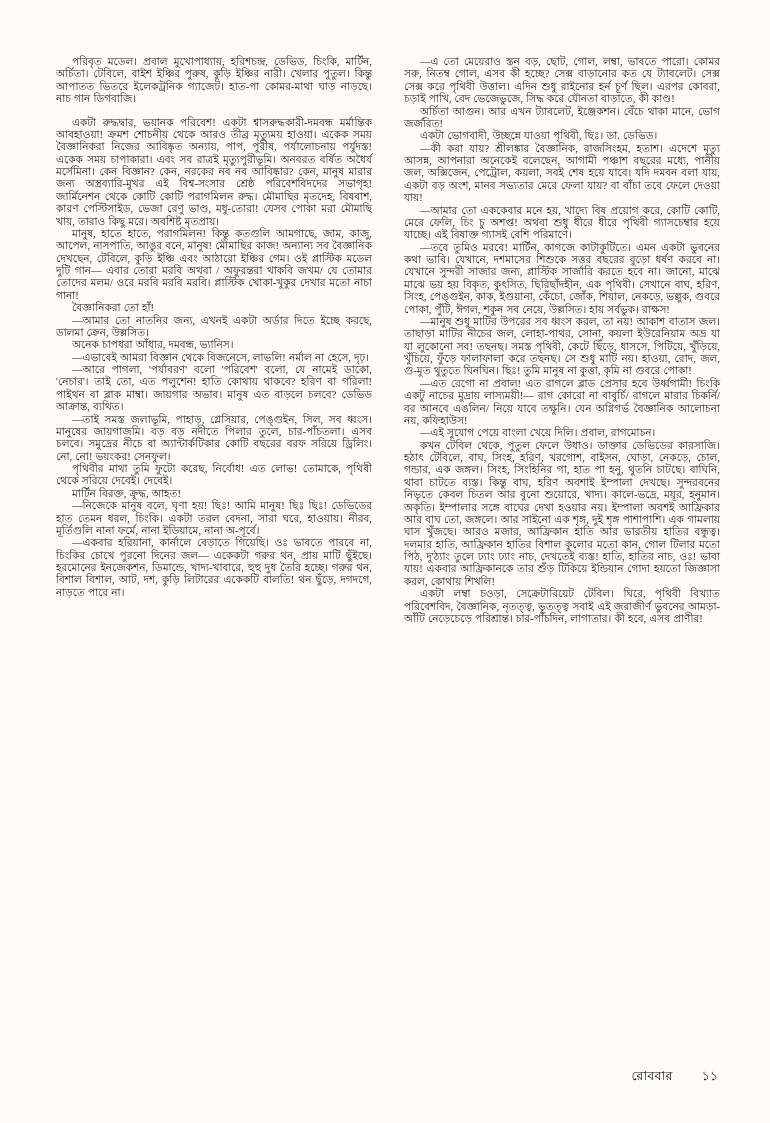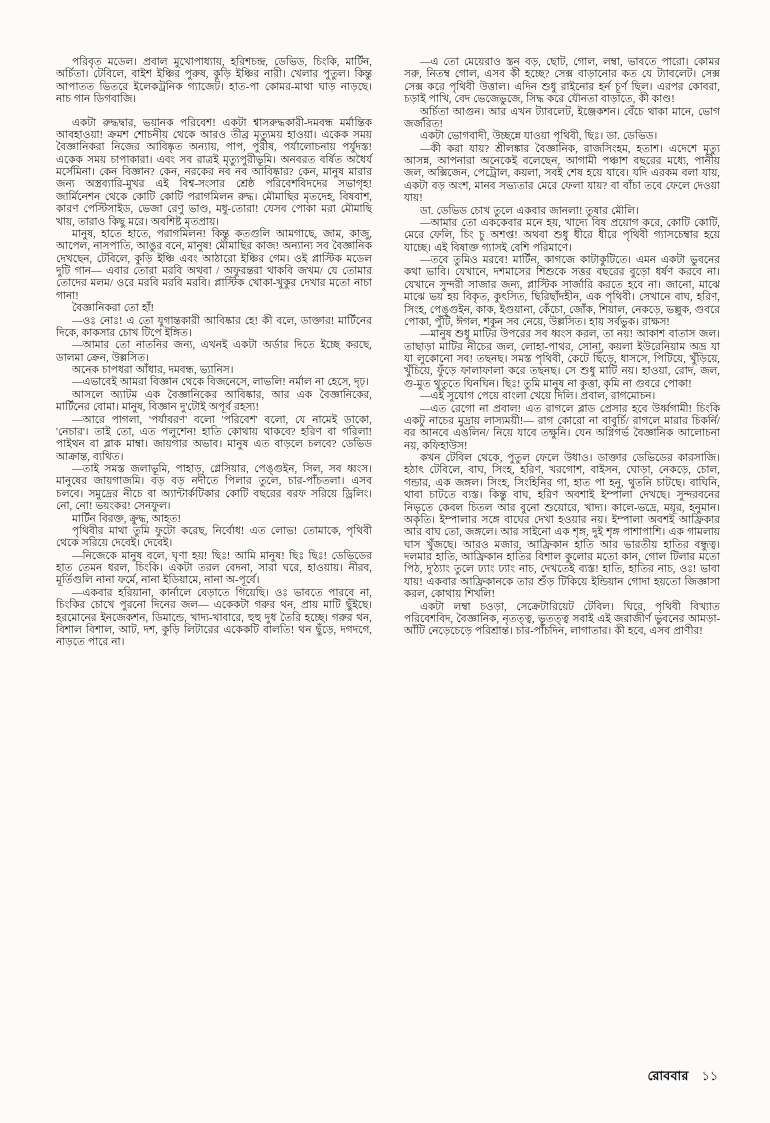--- a/index.html
+++ b/index.html
@@ -41,60 +41,56 @@
   }
   .footer {
     position: absolute;
     right: 52px;
     bottom: 36px;
     font-size: 12.5px;
     color: #111;
   }
   .footer .mag {
     letter-spacing: 0.3px;
-    font-weight: bold;
   }
   .footer .num {
-    margin-left: 10px;
+    margin-left: 26px;
   }
 </style>
 </head>
 <body>
 
 <div class="page">
   <div class="columns">
     <div class="col">
         <p>পরিবৃত মডেল। প্রবাল মুখোপাধ্যায়, হরিশচন্দ্র, ডেভিড, চিংকি, মার্টিন, অর্চিতা। টেবিলে, বাইশ ইঞ্চির পুরুষ, কুড়ি ইঞ্চির নারী। খেলার পুতুল। কিন্তু আপাতত ভিতরে ইলেকট্রনিক গ্যাজেট। হাত-পা কোমর-মাথা ঘাড় নাড়ছে। নাচ গান ডিগবাজি।</p>
         <p class="gap"></p>
         <p>একটা রুদ্ধদ্বার, ভয়ানক পরিবেশ! একটা শ্বাসরুদ্ধকারী-দমবন্ধ মর্মান্তিক আবহাওয়া! ক্রমশ শোচনীয় থেকে আরও তীব্র মৃত্যুময় হাওয়া। একেক সময় বৈজ্ঞানিকরা নিজের আবিষ্কৃত অন্যায়, পাপ, পুরীষ, পর্যালোচনায় পর্যুদস্ত! একেক সময় চাপাকারা। এবং সব রাত্রই মৃত্যুপুরীভূমি। অনবরত বর্ষিত অধৈর্য মর্সেমিনা। কেন বিজ্ঞান? কেন, নরকের নব নব আবিষ্কার? কেন, মানুষ মারার জন্য অস্ত্রব্যারি-মুখর এই বিশ্ব-সংসার শ্রেষ্ঠ পরিবেশবিদদের সভাগৃহ! জার্মিনেশন থেকে কোটি কোটি পরাগমিলন রুদ্ধ। মৌমাছির মৃতদেহ, বিষবাশ, কারণ পেস্টিসাইড, ভেজা রেণু ভাণ্ড, মধু-তোরা! যেসব পোকা মরা মৌমাছি খায়, তারাও কিছু মরে। অবশিষ্ট মৃতপ্রায়।</p>
         <p>মানুষ, হাতে হাতে, পরাগমিলন! কিন্তু কতগুলি আমগাছে, জাম, কাজু, আপেল, নাসপাতি, আঙুর বনে, মানুষ! মৌমাছির কাজ! অন্যান্য সব বৈজ্ঞানিক দেখছেন, টেবিলে, কুড়ি ইঞ্চি এবং আঠারো ইঞ্চির গেম। ওই প্লাস্টিক মডেল দুটি গান— এবার তোরা মরবি অথবা / অফুরন্তরা থাকবি জখম/ যে তোমার তোদের মলম/ ওরে মরবি মরবি মরবি। প্লাস্টিক খোকা-খুকুর দেখার মতো নাচা গানা!</p>
         <p>বৈজ্ঞানিকরা তো হাঁ!</p>
-        <p>—ওঃ নোঃ! এ তো যুগান্তকারী আবিষ্কার হে! কী বলে, ডাক্তার! মার্টিনের দিকে, কাকসার চোখ টিপে ইঙ্গিত।</p>
         <p>—আমার তো নাতনির জন্য, এখনই একটা অর্ডার দিতে ইচ্ছে করছে, ডালমা ক্রেন, উল্লসিত।</p>
         <p>অনেক চাপধরা আঁধার, দমবন্ধ, ভ্যানিস।</p>
         <p>—এভাবেই আমরা বিজ্ঞান থেকে বিজনেসে, লাভলি! নর্মাল না হেসে, দৃঢ়।</p>
-        <p>আসলে অ্যাটম এক বৈজ্ঞানিকের আবিষ্কার, আর এক বৈজ্ঞানিকের, মার্টিনের বোমা। মানুষ, বিজ্ঞান দু'টোই অপূর্ব রহস্য!</p>
         <p>—আরে পাগলা, 'পর্যাবরণ' বলো 'পরিবেশ' বলো, যে নামেই ডাকো, 'নেচার'। তাই তো, এত পলুশেন! হাতি কোথায় থাকবে? হরিণ বা গরিলা! পাইথন বা ব্লাক মাম্বা। জায়গার অভাব। মানুষ এত বাড়লে চলবে? ডেভিড আক্রান্ত, ব্যথিত।</p>
         <p>—তাই সমস্ত জলাভূমি, পাহাড়, গ্লেসিয়ার, পেঙ্গুইন, সিল, সব ধ্বংস। মানুষের জায়গাজমি। বড় বড় নদীতে পিলার তুলে, চার-পাঁচতলা। এসব চলবে। সমুদ্রের নীচে বা অ্যান্টার্কটিকার কোটি বছরের বরফ সরিয়ে ড্রিলিং। নো, নো! ভয়ংকর! সেনফুল।</p>
+        <p>পৃথিবীর মাথা তুমি ফুটো করেছ, নির্বোধ! এত লোভ! তোমাকে, পৃথিবী থেকে সরিয়ে দেবেই। দেবেই।</p>
         <p>মার্টিন বিরক্ত, ক্রুদ্ধ, আহত!</p>
-        <p>পৃথিবীর মাথা তুমি ফুটো করেছ, নির্বোধ! এত লোভ! তোমাকে, পৃথিবী থেকে সরিয়ে দেবেই। দেবেই।</p>
         <p>—নিজেকে মানুষ বলে, ঘৃণা হয়! ছিঃ! আমি মানুষ! ছিঃ ছিঃ! ডেভিডের হাত তেমন ধরল, চিংকি। একটা তরল বেদনা, সারা ঘরে, হাওয়ায়। নীরব, মূর্তিগুলি নানা ফর্মে, নানা ইডিয়ামে, নানা অ-পূর্বে।</p>
         <p>—একবার হরিয়ানা, কার্নালে বেড়াতে গিয়েছি। ওঃ ভাবতে পারবে না, চিংকির চোখে পুরনো দিনের জল— একেকটা গরুর থন, প্রায় মাটি ছুঁইছে। হরমোনের ইনজেকশন, ডিমান্ডে, খাদ্য-খাবারে, হুহু দুধ তৈরি হচ্ছে। গরুর থন, বিশাল বিশাল, আট, দশ, কুড়ি লিটারের একেকটি বালতি! থন ছুঁড়ে, দগদগে, নাড়তে পারে না।</p>
       </div>
     <div class="col">
         <p>—এ তো মেয়েরাও স্তন বড়, ছোট, গোল, লম্বা, ভাবতে পারো। কোমর সরু, নিতম্ব গোল, এসব কী হচ্ছে? সেক্স বাড়ানোর কত যে ট্যাবলেট। সেক্স সেক্স করে পৃথিবী উত্তাল। এদিন শুধু রাইনোর হর্ন চূর্ণ ছিল। এরপর কোবরা, চড়াই পাখি, বেদ ভেজেভুজে, সিদ্ধ করে যৌনতা বাড়াতে, কী কাণ্ড!</p>
         <p>অর্চিতা আগুন। আর এখন ট্যাবলেট, ইঞ্জেকশন। বেঁচে থাকা মানে, ভোগ জর্জরিত!</p>
         <p>একটা ভোগবাদী, উচ্ছন্নে যাওয়া পৃথিবী, ছিঃ। ডা. ডেভিড।</p>
-        <p>—কী করা যায়? শ্রীলঙ্কার বৈজ্ঞানিক, রাজসিংহম, হতাশ। এদেশে মৃত্যু আসন্ন, আপনারা অনেকেই বলেছেন, আগামী পঞ্চাশ বছরের মধ্যে, পানীয় জল, অক্সিজেন, পেট্রোল, কয়লা, সবই শেষ হয়ে যাবে। যদি এরকম বলা যায়, একটা বড় অংশ, মানব সভ্যতার মেরে ফেলা যায়? বা বাঁচা তবে ফেলে দেওয়া যায়!</p>
-        <p>ডা. ডেভিড চোখ তুলে একবার জানলা! তুষার মৌলি।</p>
+        <p>—কী করা যায়? শ্রীলঙ্কার বৈজ্ঞানিক, রাজসিংহম, হতাশ। এদেশে মৃত্যু আসন্ন, আপনারা অনেকেই বলেছেন, আগামী পঞ্চাশ বছরের মধ্যে, পানীয় জল, অক্সিজেন, পেট্রোল, কয়লা, সবই শেষ হয়ে যাবে। যদি দমবন বলা যায়, একটা বড় অংশ, মানব সভ্যতার মেরে ফেলা যায়? বা বাঁচা তবে ফেলে দেওয়া যায়!</p>
         <p>—আমার তো এককেবার মনে হয়, খাদ্যে বিষ প্রয়োগ করে, কোটি কোটি, মেরে ফেলি, চিং চু অশপ্ত! অথবা শুধু ধীরে ধীরে পৃথিবী গ্যাসচেম্বার হয়ে যাচ্ছে। এই বিষাক্ত গ্যাসই বেশি পরিমাণে।</p>
         <p>—তবে তুমিও মরবে! মার্টিন, কাগজে কাটাকুটিতে। এমন একটা ভুবনের কথা ভাবি। যেখানে, দশমাসের শিশুকে সত্তর বছরের বুড়ো ধর্ষণ করবে না। যেখানে সুন্দরী সাজার জন্য, প্লাস্টিক সার্জারি করতে হবে না। জানো, মাঝে মাঝে ভয় হয় বিকৃত, কুৎসিত, ছিরিছাঁদহীন, এক পৃথিবী। সেখানে বাঘ, হরিণ, সিংহ, পেঙ্গুইন, কাক, ইগুয়ানা, কেঁচো, জোঁক, শিয়াল, নেকড়ে, ভল্লুক, গুবরে পোকা, পুঁটি, ঈগল, শকুন সব নেয়ে, উল্লসিত। হায় সর্বভুক। রাক্ষস!</p>
         <p>—মানুষ শুধু মাটির উপরের সব ধ্বংস করল, তা নয়! আকাশ বাতাস জল। তাছাড়া মাটির নীচের জল, লোহা-পাথর, সোনা, কয়লা ইউরেনিয়াম অভ্র যা যা লুকোনো সব! তছনছ। সমস্ত পৃথিবী, কেটে ছিঁড়ে, ধাসসে, পিটিয়ে, খুঁড়িয়ে, খুঁচিয়ে, ফুঁড়ে ফালাফালা করে তছনছ। সে শুধু মাটি নয়। হাওয়া, রোদ, জল, গু-মুত থুতুতে ঘিনঘিন। ছিঃ! তুমি মানুষ না কুত্তা, কৃমি না গুবরে পোকা!</p>
+        <p>—এত রেগো না প্রবাল! এত রাগলে ব্লাড প্রেসার হবে উর্ধ্বগামী! চিংকি একটু নাচের মুদ্রায় লাস্যময়ী!— রাগ কোরো না বাবুর্চি/ রাগলে মারার চিকর্নি/ বর আনবে এঙলিন/ নিয়ে যাবে তক্ষুনি। যেন অগ্নিগর্ভ বৈজ্ঞানিক আলোচনা নয়, কফিহাউস!</p>
         <p>—এই সুযোগ পেয়ে বাংলা খেয়ে দিলি। প্রবাল, রাগমোচন।</p>
-        <p>—এত রেগো না প্রবাল! এত রাগলে ব্লাড প্রেসার হবে উর্ধ্বগামী! চিংকি একটু নাচের মুদ্রায় লাস্যময়ী!— রাগ কোরো না বাবুর্চি/ রাগলে মারার চিকর্নি/ বর আনবে এঙলিন/ নিয়ে যাবে তক্ষুনি। যেন অগ্নিগর্ভ বৈজ্ঞানিক আলোচনা নয়, কফিহাউস!</p>
         <p>কখন টেবিল থেকে, পুতুল ফেলে উধাও। ডাক্তার ডেভিডের কারসাজি। হঠাৎ টেবিলে, বাঘ, সিংহ, হরিণ, খরগোশ, বাইসন, ঘোড়া, নেকড়ে, চোল, গন্ডার, এক জঙ্গল। সিংহ, সিংহিনির গা, হাত পা হনু, থুতনি চাটছে। বাঘিনি, থাবা চাটতে ব্যস্ত। কিন্তু বাঘ, হরিণ অবশাই ইম্পালা দেখছে। সুন্দরবনের নিভৃতে কেবল চিতল আর বুনো শুয়োরে, খাদ্য। কালে-ভদ্রে, ময়ূর, হনুমান। অকৃতি। ইম্পালার সঙ্গে বাঘের দেখা হওয়ার নয়। ইম্পালা অবশই আফ্রিকার আর বাঘ তো, জঙ্গলে। আর সাইনো এক শৃঙ্গ, দুই শৃঙ্গ পাশাপাশি। এক গামলায় ঘাস খুঁজছে। আরও মজার, আফ্রিকান হাতি আর ভারতীয় হাতির বন্ধুত্ব। দলমার হাতি, আফ্রিকান হাতির বিশাল কুলোর মতো কান, গোল টিলার মতো পিঠ, দু'ঠ্যাং তুলে ঢ্যাং ঢ্যাং নাচ, দেখতেই ব্যস্ত! হাতি, হাতির নাচ, ওঃ! ভাবা যায়! একবার আফ্রিকানকে তার শুঁড় টিকিয়ে ইন্ডিয়ান গোদা হয়তো জিজ্ঞাসা করল, কোথায় শিখলি!</p>
         <p>একটা লম্বা চওড়া, সেক্রেটারিয়েট টেবিল। ঘিরে, পৃথিবী বিখ্যাত পরিবেশবিদ, বৈজ্ঞানিক, নৃতত্ত্ব, ভূতত্ত্ব সবাই এই জরাজীর্ণ ভুবনের আমড়া-আঁটি নেড়েচেড়ে পরিশ্রান্ত। চার-পাঁচদিন, লাগাতার। কী হবে, এসব প্রাণীর!</p>
       </div>
   </div>
   <div class="footer">
     <span class="mag">রোববার</span>
     <span class="num">১১</span>
   </div>
 </div>
 

